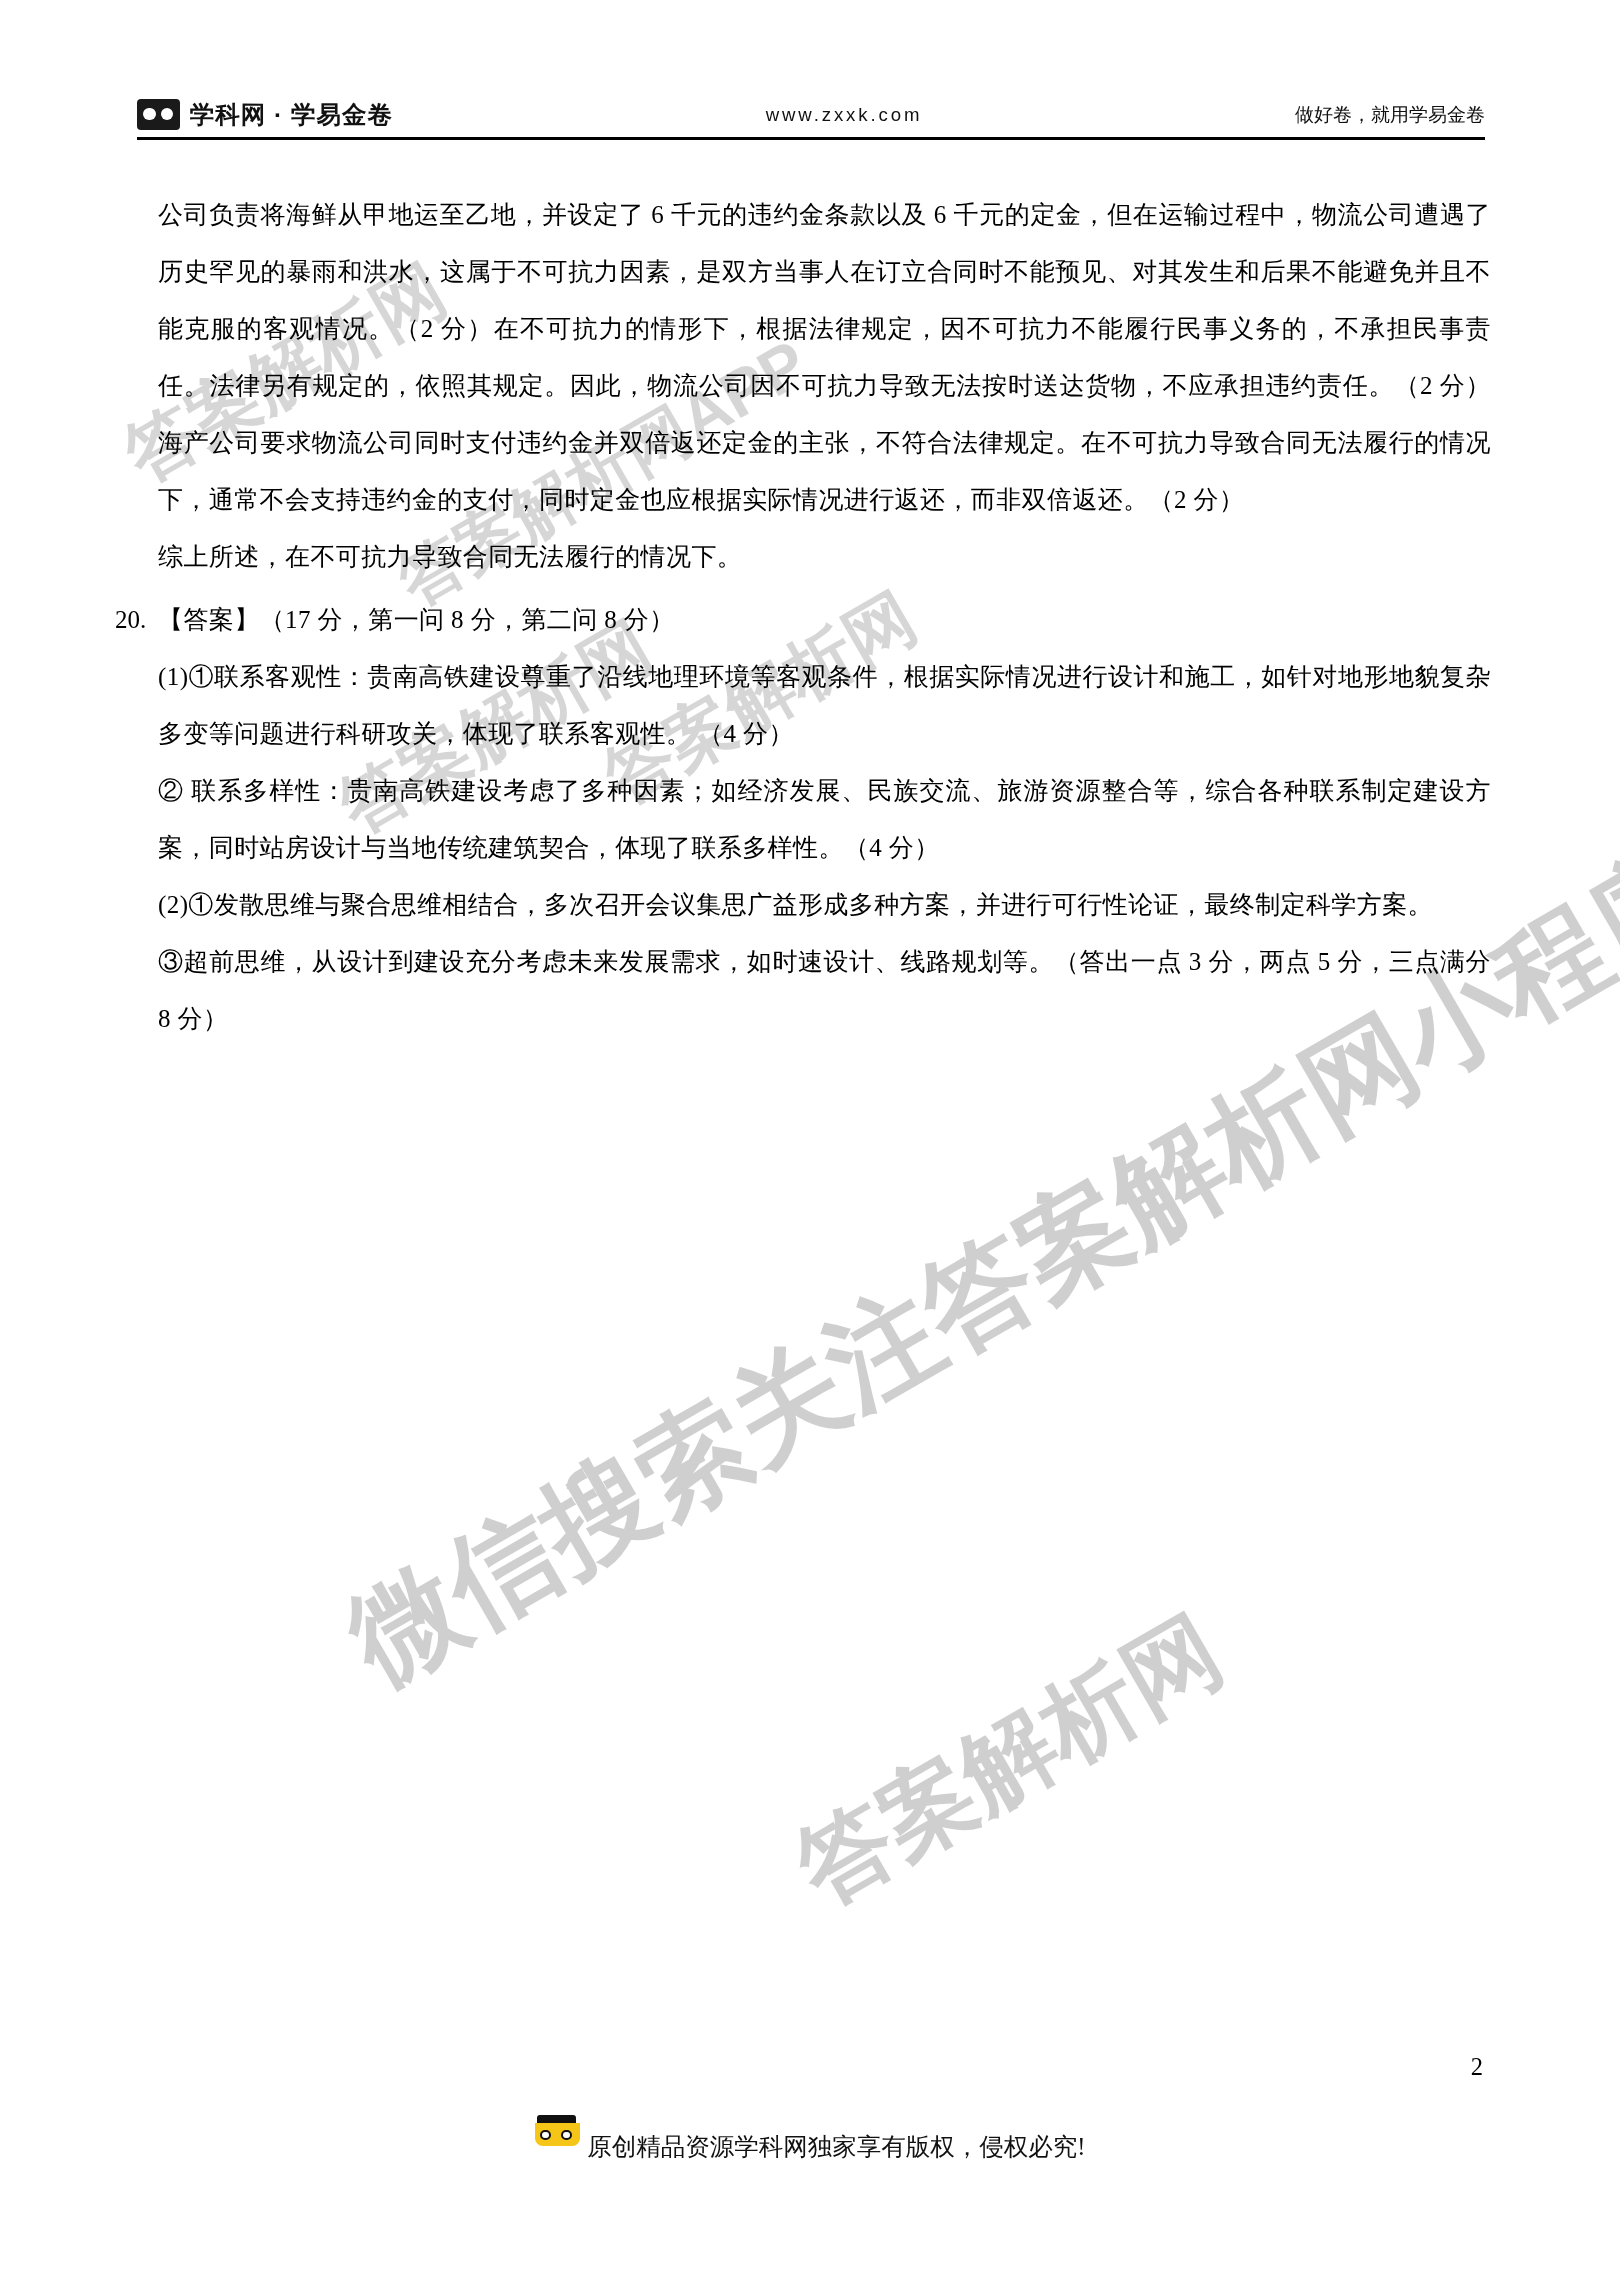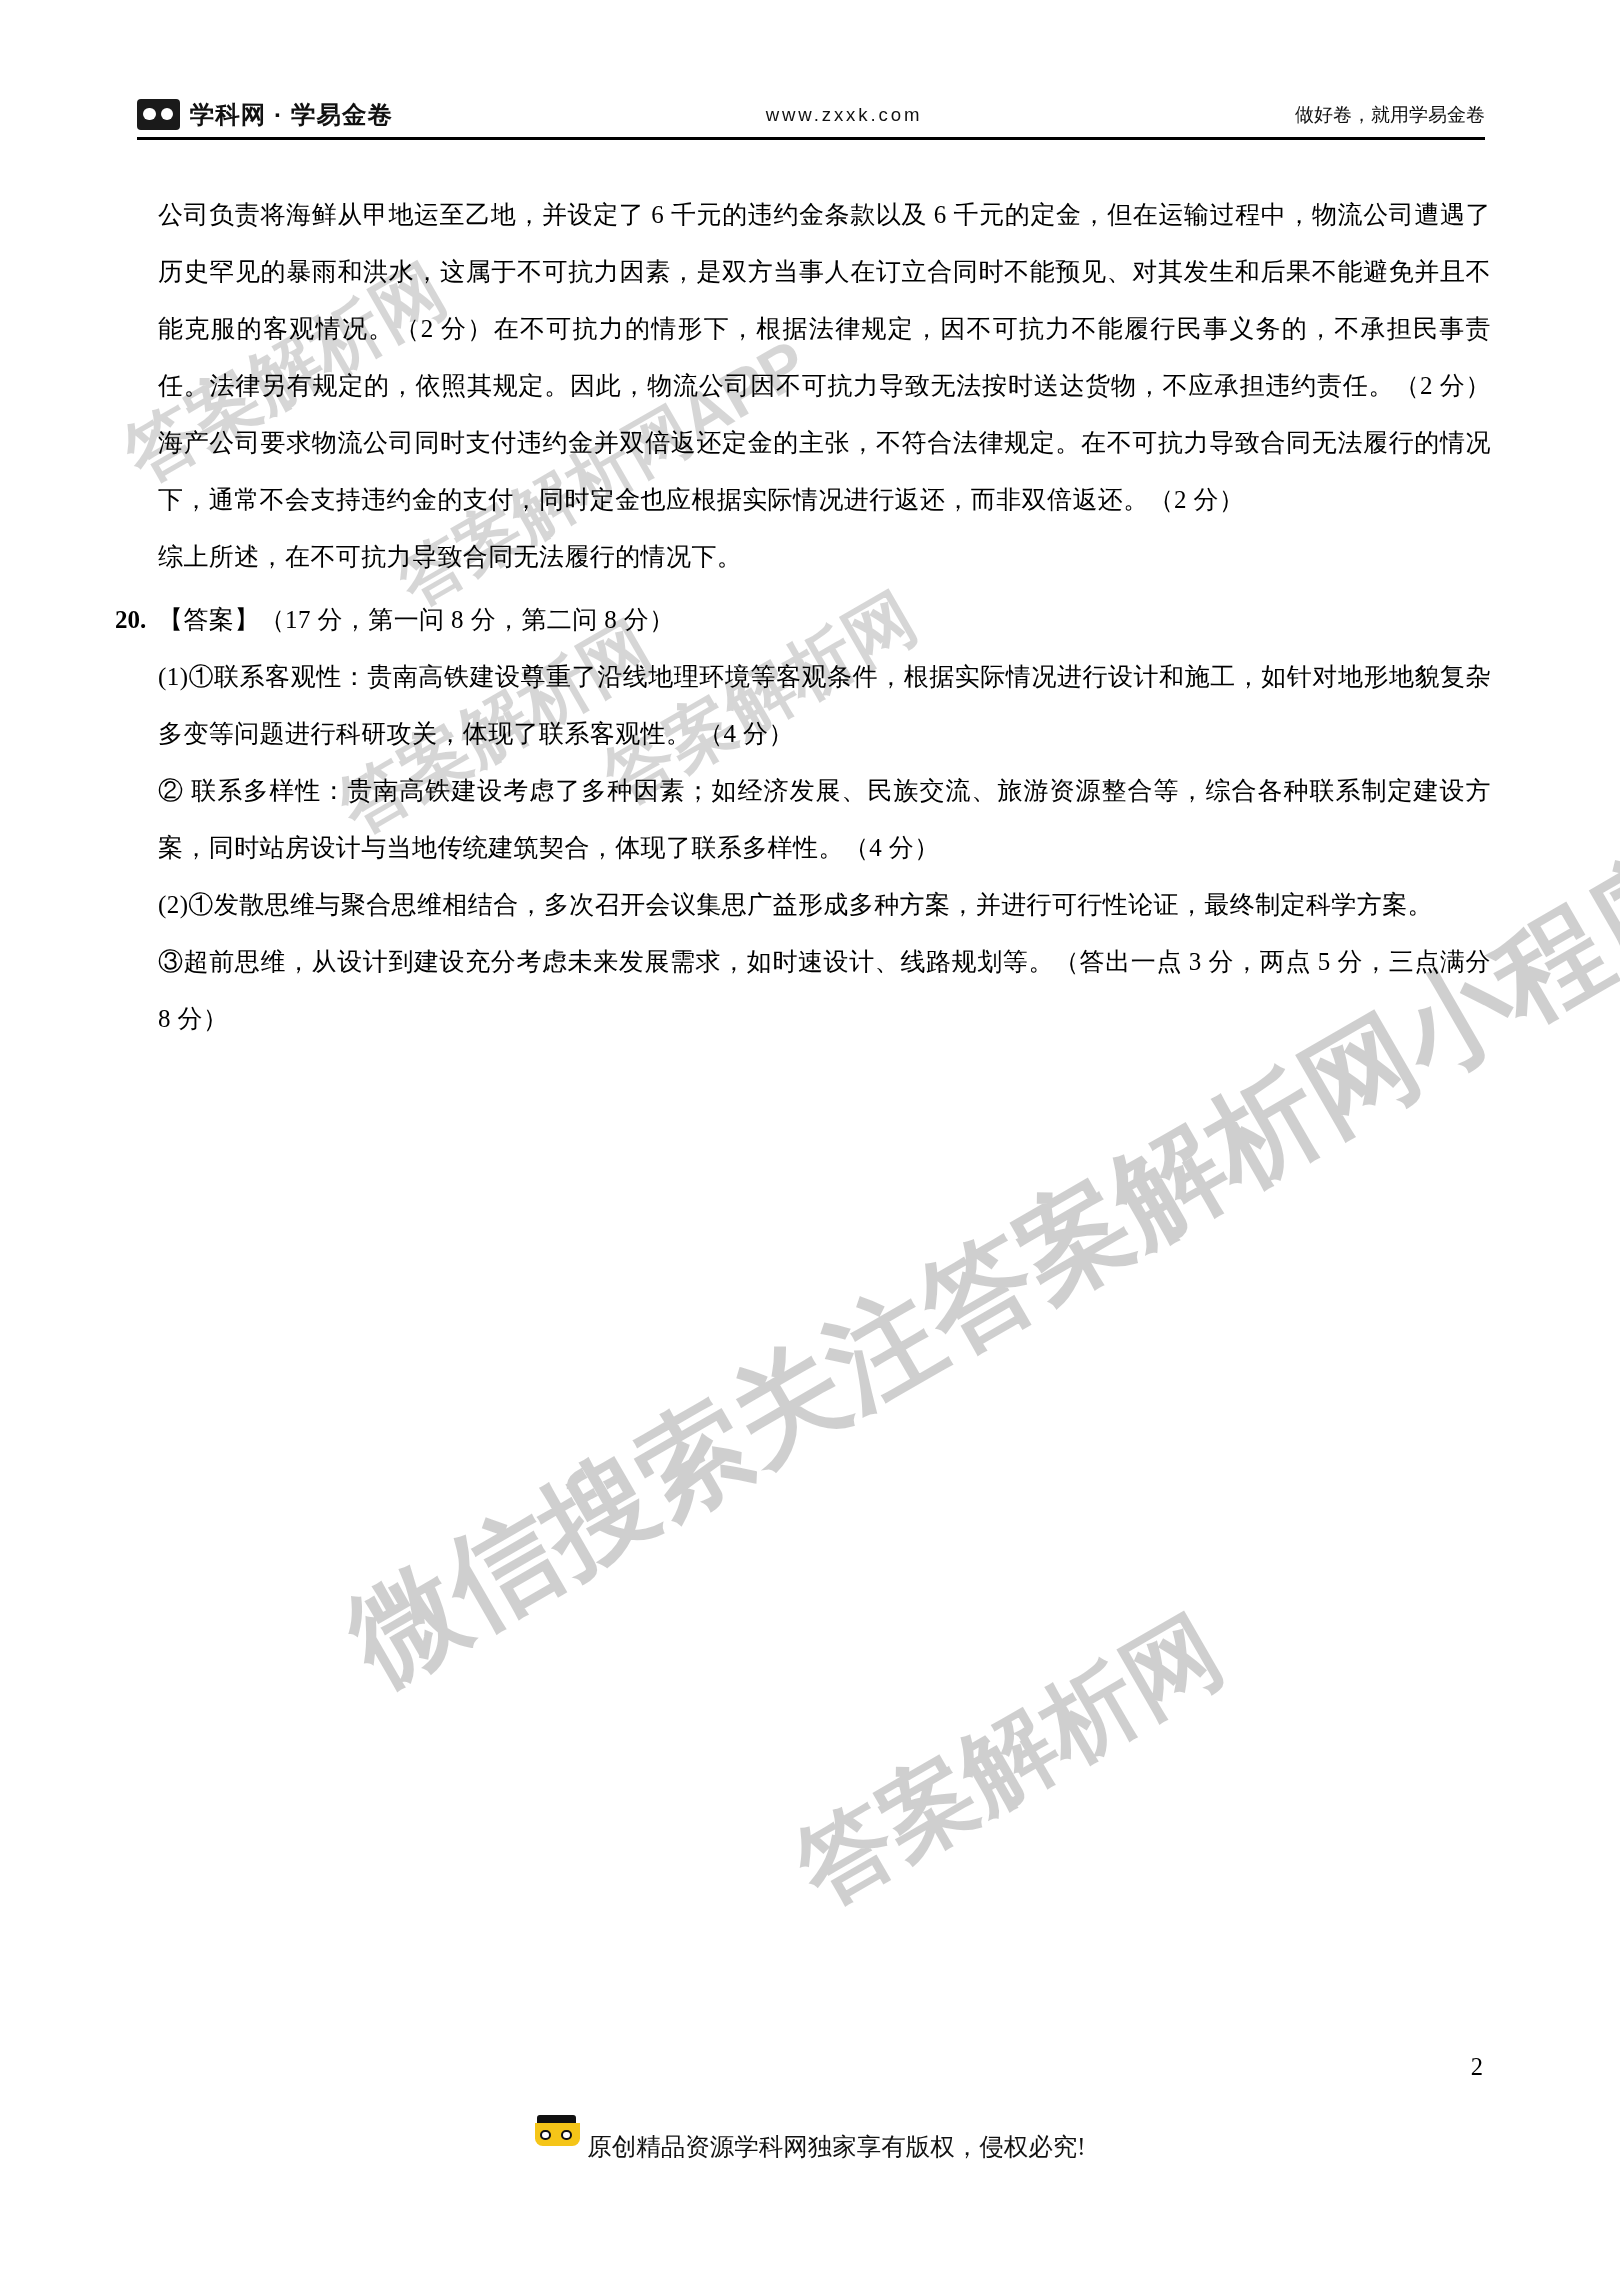--- a/index.html
+++ b/index.html
@@ -114,21 +114,20 @@
   .q20 {
     position: relative;
     margin-top: 5.9px;
   }
   .q20-label {
     position: absolute;
     left: -43px;
     top: 0;
     font-size: 25px;
     line-height: 57px;
-    font-weight: bold;
   }
 
   
   .wm {
     position: absolute;
     color: rgba(0,0,0,0.16);
     font-family: "Liberation Sans", sans-serif;
     font-weight: bold;
     white-space: nowrap;
     pointer-events: none;

